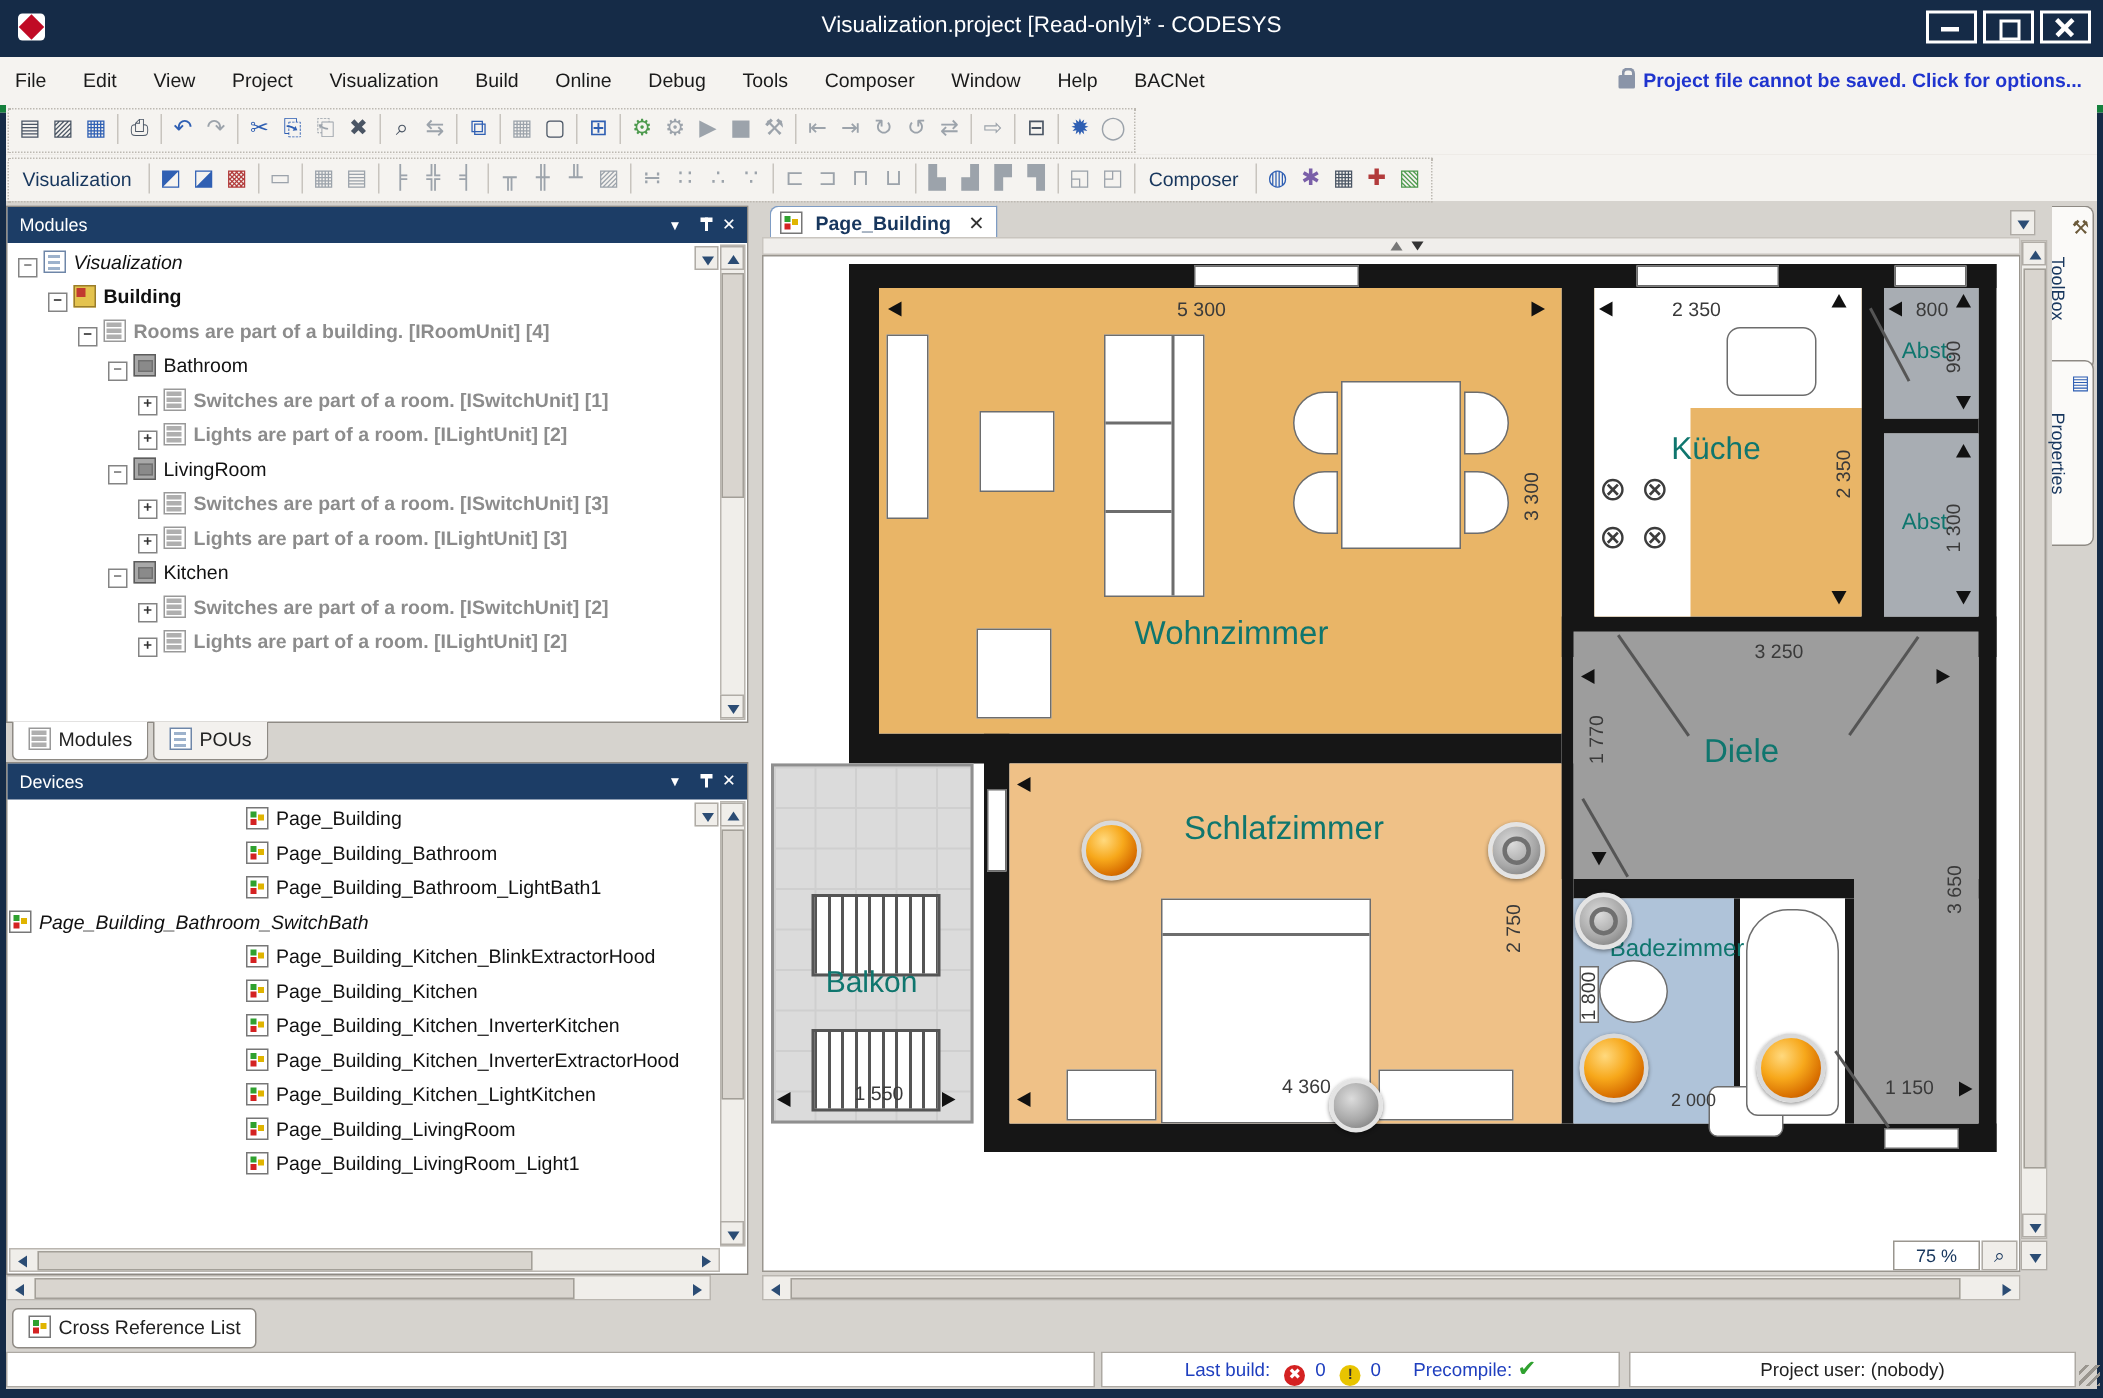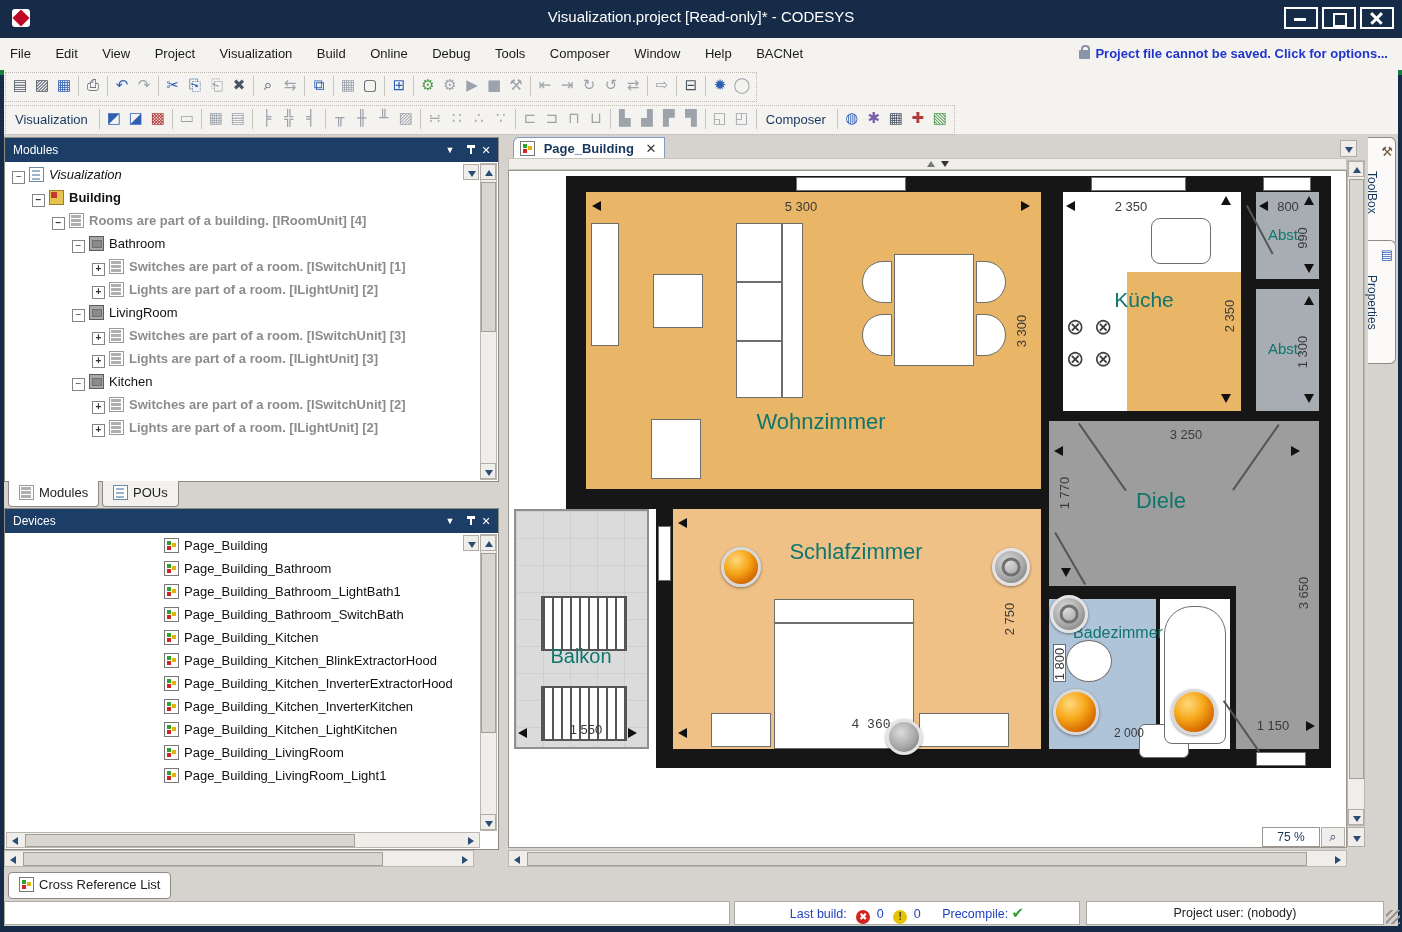--- a/index.html
+++ b/index.html
@@ -202,25 +202,25 @@
 <div class="abs panel" style="left:4px;top:508px;width:493px;height:340px;">
   <div class="phead"><span>Devices</span>
     <span class="phbtn" style="right:40px;">▼</span>
     <span class="pin" style="right:26px;"></span>
     <span class="phbtn" style="right:4px;font-size:11px;">✕</span>
   </div>
   <div class="tree" style="bottom:18px;">
     <div class="trow" style="padding-left:158px;"><span class="ticon icon-page"></span><span>Page_Building</span></div>
     <div class="trow" style="padding-left:158px;"><span class="ticon icon-page"></span><span>Page_Building_Bathroom</span></div>
     <div class="trow" style="padding-left:158px;"><span class="ticon icon-page"></span><span>Page_Building_Bathroom_LightBath1</span></div>
-    <div class="trow" style="padding-left:158px;"><span class="ticon icon-page"></span><span>Page_Building_Bathroom_SwitchBath</span></div>
+    <div class="trow" style="font-style:italic;"><span class="ticon icon-page"></span><span>Page_Building_Bathroom_SwitchBath</span></div>
+    <div class="trow" style="padding-left:158px;"><span class="ticon icon-page"></span><span>Page_Building_Kitchen_BlinkExtractorHood</span></div>
     <div class="trow" style="padding-left:158px;"><span class="ticon icon-page"></span><span>Page_Building_Kitchen</span></div>
-    <div class="trow" style="padding-left:158px;"><span class="ticon icon-page"></span><span>Page_Building_Kitchen_BlinkExtractorHood</span></div>
+    <div class="trow" style="padding-left:158px;"><span class="ticon icon-page"></span><span>Page_Building_Kitchen_InverterKitchen</span></div>
     <div class="trow" style="padding-left:158px;"><span class="ticon icon-page"></span><span>Page_Building_Kitchen_InverterExtractorHood</span></div>
-    <div class="trow" style="padding-left:158px;"><span class="ticon icon-page"></span><span>Page_Building_Kitchen_InverterKitchen</span></div>
     <div class="trow" style="padding-left:158px;"><span class="ticon icon-page"></span><span>Page_Building_Kitchen_LightKitchen</span></div>
     <div class="trow" style="padding-left:158px;"><span class="ticon icon-page"></span><span>Page_Building_LivingRoom</span></div>
     <div class="trow" style="padding-left:158px;"><span class="ticon icon-page"></span><span>Page_Building_LivingRoom_Light1</span></div>
 
   </div>
   <div class="abs sb" style="right:1px;top:25px;width:17px;bottom:18px;"></div>
   <div class="sbtn" style="right:19px;top:26px;">
       <span class="tri d" style="left:4px;top:6px;"></span>
     </div>
   <div class="sbtn" style="right:2px;top:26px;">
@@ -354,21 +354,21 @@
   <div class="dim" style="left:565px;top:30px;">2 350</div>
   <div class="dim" style="left:722px;top:30px;">800</div>
   <div class="dim rot" style="left:455px;top:155px;">3 300</div>
   <div class="dim rot" style="left:663px;top:140px;">2 350</div>
   <div class="dim rot" style="left:736px;top:62px;">990</div>
   <div class="dim rot" style="left:736px;top:176px;">1 300</div>
   <div class="dim" style="left:620px;top:258px;">3 250</div>
   <div class="dim rot" style="left:498px;top:317px;">1 770</div>
   <div class="dim rot" style="left:737px;top:417px;">3 650</div>
   <div class="dim rot" style="left:443px;top:443px;">2 750</div>
-  <div class="dim" style="left:305px;top:548px;font-family:Liberation Mono, monospace;">4 360</div>
+  <div class="dim" style="left:305px;top:548px;">4 360</div>
   <div class="dim" style="left:20px;top:553px;">1 550</div>
   <div class="dim rot" style="left:493px;top:488px;">1 800</div>
   <div class="dim" style="left:563px;top:557px;font-size:12px;">2 000</div>
   <div class="dim" style="left:707px;top:549px;">1 150</div>
 
   <span class="darr l" style="left:26px;top:25px;"></span>
   <span class="darr r" style="left:455px;top:25px;"></span>
   <span class="darr l" style="left:500px;top:25px;"></span>
   <span class="darr u" style="left:655px;top:20px;"></span>
   <span class="darr l" style="left:693px;top:25px;"></span>

